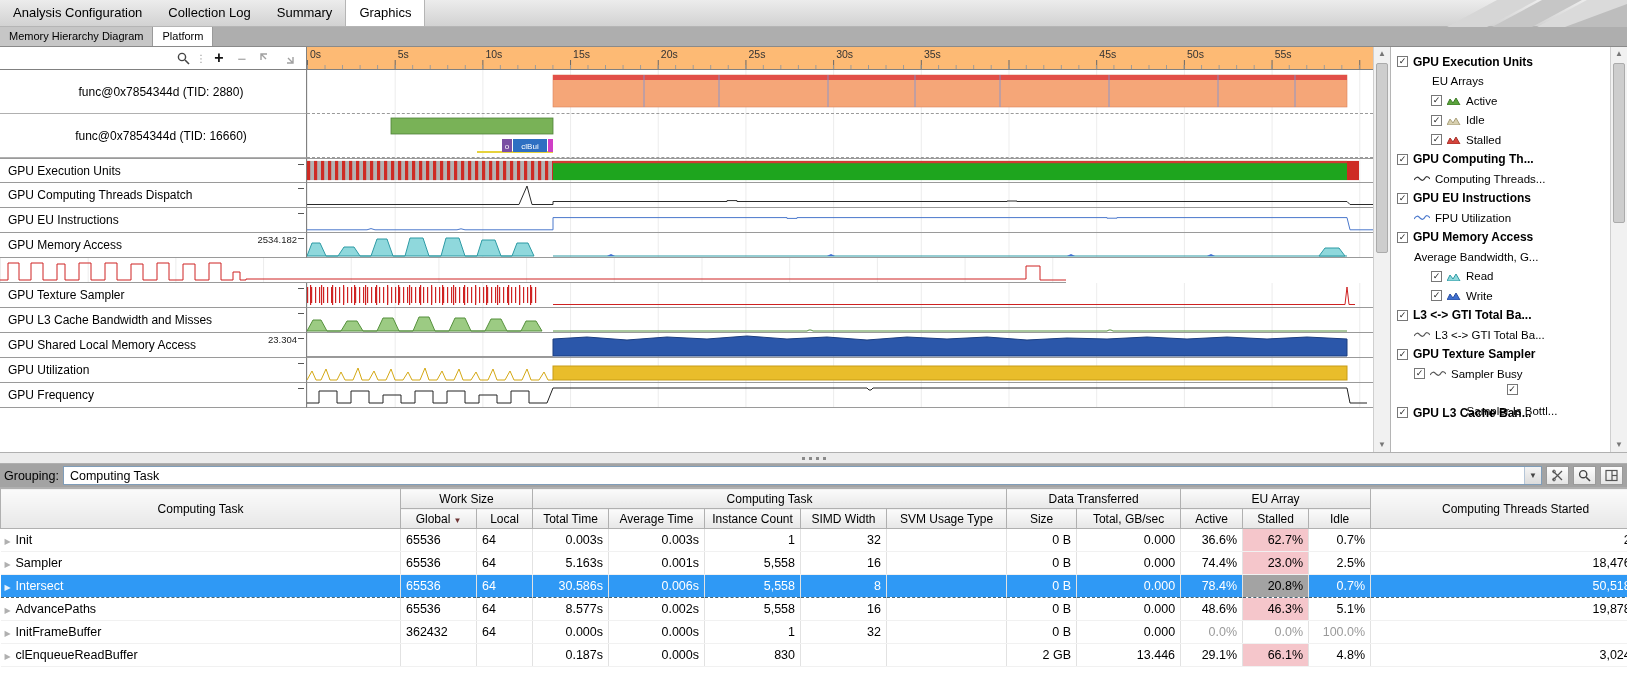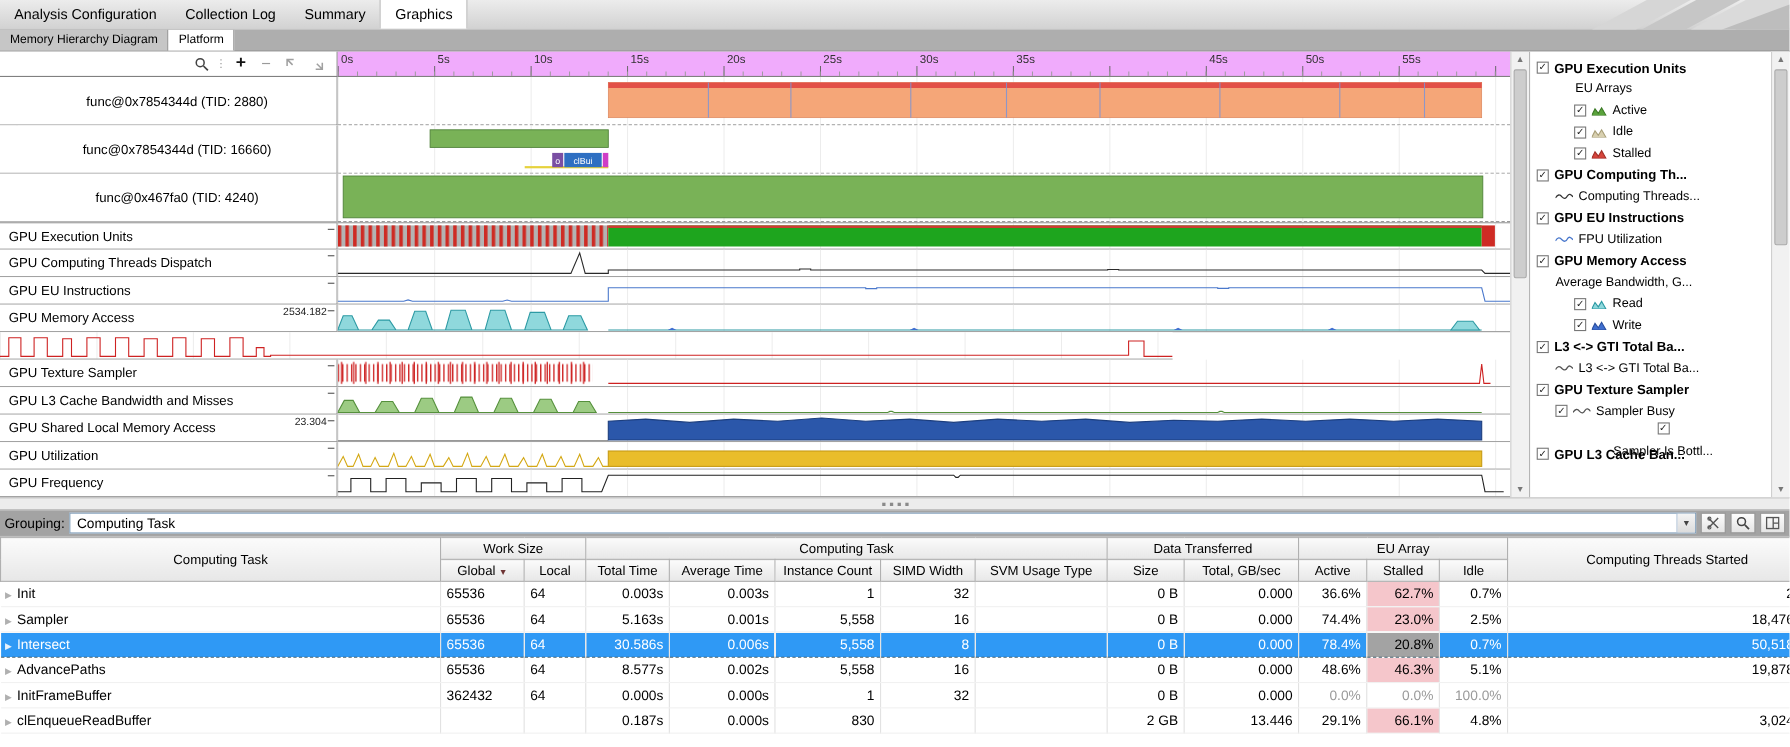--- a/index.html
+++ b/index.html
@@ -46,21 +46,21 @@
   .thread-strip span { writing-mode:vertical-rl; transform:rotate(180deg); font-size:11px; color:#222; }
 
   
   .toolbar { border-bottom:1px solid #808080; display:flex; align-items:center;
     justify-content:flex-end; gap:7px; padding-right:10px; }
   .toolbar .tb { display:inline-flex; align-items:center; justify-content:center; width:16px; height:16px; }
   .tb.plus { font-size:16px; font-weight:bold; color:#111; }
   .tb.minus { font-size:15px; color:#9a9a9a; }
   .tb.sep { color:#999; font-size:10px; width:6px; }
   .ruler { border-bottom:1px solid #808080; position:relative; font-size:10.5px; color:#333;
-    background:#f0abfc; }
+    background:#fdba74; }
   .ruler::before { content:""; position:absolute; left:0; right:0; bottom:0; height:9px;
     background-image:linear-gradient(to right,#666 1px,transparent 1px); background-size:87.7px 9px; }
   .ruler::after { content:""; position:absolute; left:0; right:0; bottom:0; height:4px;
     background-image:linear-gradient(to right,#9a9a9a 1px,transparent 1px); background-size:17.54px 4px; }
   .ruler .rlab { position:absolute; top:1px; }
 
   
   .vscroll { width:17px; background:#f1f1f1; border-left:1px solid #cfcfcf; position:relative; }
   .vscroll .arr { position:absolute; left:0; width:100%; height:14px; text-align:center;
     font-size:8px; color:#777; line-height:14px; }
@@ -209,30 +209,20 @@
         </div>
       <div class="tl-cell">
         <svg viewBox="0 0 1066 43" preserveAspectRatio="none">
           <rect x="84" y="4" width="162" height="16" fill="#79b257" stroke="#4e8038" stroke-width="0.8"></rect>
           <rect x="170" y="37" width="76" height="2" fill="#e6d23c"></rect>
           <rect x="195" y="25" width="10" height="13" fill="#7a4fa3"></rect>
           <text x="200" y="35" font-size="8" fill="#fff" text-anchor="middle">o</text>
           <rect x="206" y="25" width="34" height="13" fill="#2e6fc2"></rect>
           <text x="223" y="35" font-size="8" fill="#fff" text-anchor="middle">clBui</text>
           <rect x="241" y="25" width="5" height="13" fill="#cf3ec6"></rect>
-        </svg>
-      </div>
-    </div>
-    <div class="tlrow threadrow h-thread">
-      <div class="tl-label">
-          <span>func@0x467fa0 (TID: 4240)</span>
-        </div>
-      <div class="tl-cell">
-        <svg viewBox="0 0 1066 43" preserveAspectRatio="none">
-          <rect x="5" y="2" width="1036" height="38" fill="#79b257" stroke="#4e8038" stroke-width="0.8"></rect>
         </svg>
       </div>
     </div>
 
     <div class="tlrow gpurow first-gpu h-gpu">
       <div class="tl-label">
         <span class="gpu-label-text">GPU Execution Units</span>
           <span class="gv"></span>
           <span class="gtick"></span>
       </div>

